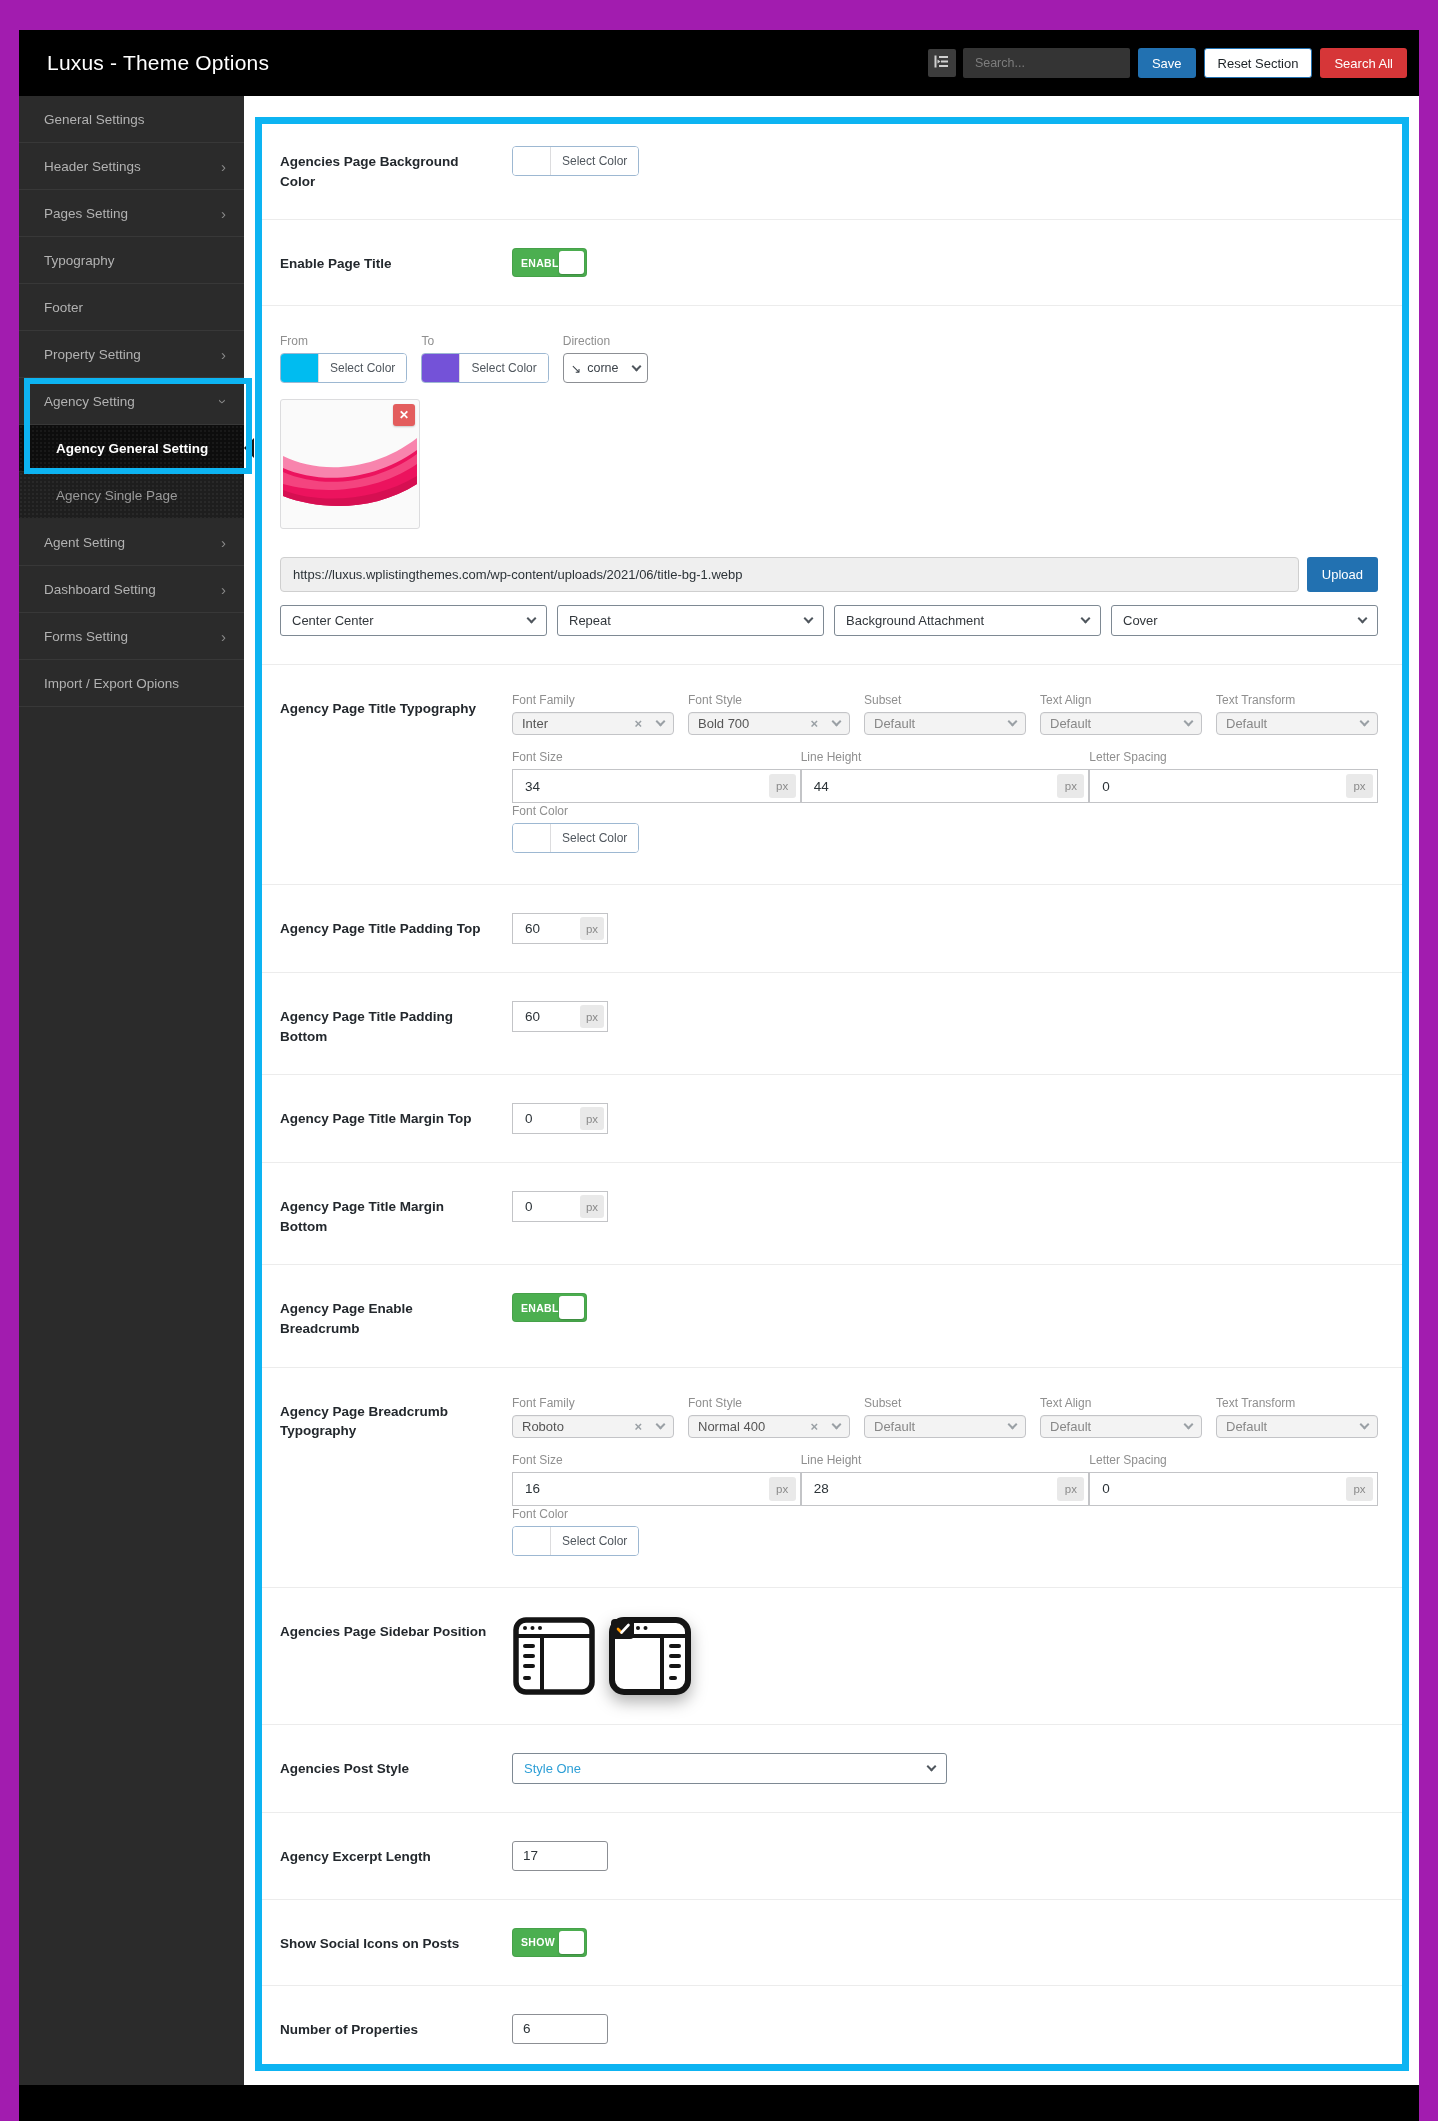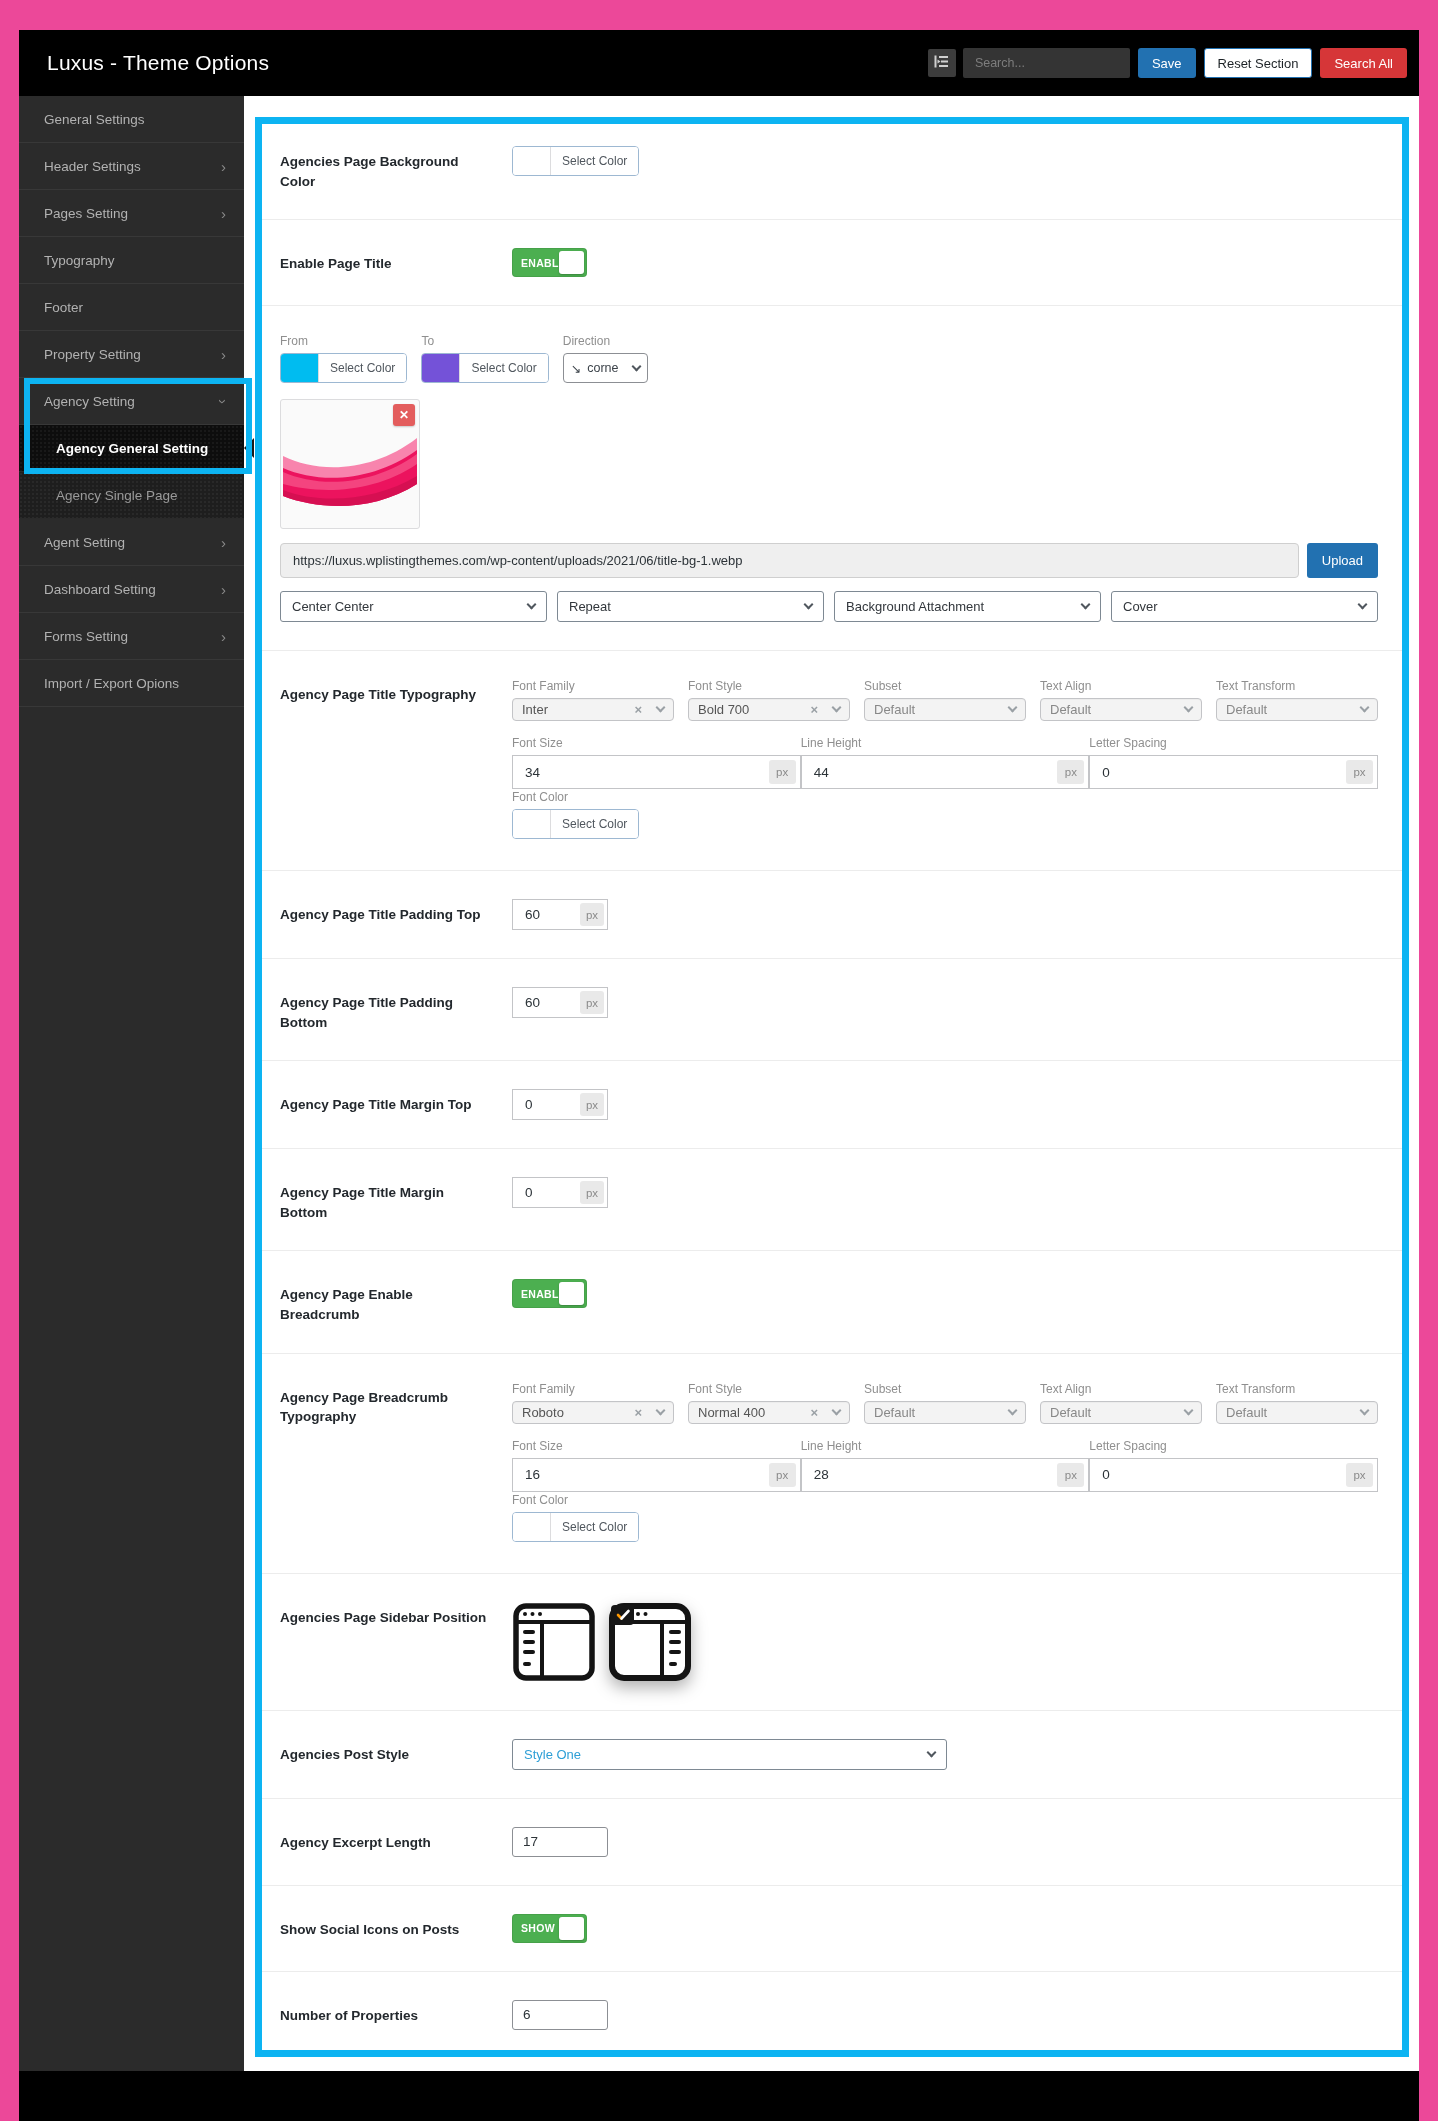--- a/index.html
+++ b/index.html
@@ -1,18 +1,18 @@
 <!DOCTYPE html>
 <html><head>
 <meta charset="utf-8">
 <style>
   * { box-sizing: border-box; margin: 0; padding: 0; }
   html,body { background:#e9e9ea; }
   body { font-family: "Liberation Sans", sans-serif; }
-  .page { position:relative; width:1438px; height:2121px; background:#ec4899; overflow:hidden; }
+  .page { position:relative; width:1438px; height:2121px; background:#a21caf; overflow:hidden; }
   .panel { position:absolute; left:19px; top:30px; width:1400px; }
 
   
   .hdr { height:66px; background:#000; display:flex; align-items:center; padding:0 12px 0 28px; }
   .hdr-title { color:#fff; font-size:21px; letter-spacing:.2px; }
   .hdr-spacer { flex:1; }
   .hdr-icon-btn { width:28px; height:28px; background:#3c3c3c; border-radius:2px; display:flex; align-items:center; justify-content:center; margin-right:7px; cursor:pointer; }
   .hdr-search { width:167px; height:30px; background:#343434; border:none; border-radius:2px; color:#ddd; font-size:12.5px; padding:0 12px; outline:none; font-family:inherit; }
   .hdr-search::placeholder { color:#7d7d7d; }
   .btn { display:inline-flex; align-items:center; justify-content:center; height:30px; padding:0 13px; border-radius:3px; font-size:13px; cursor:pointer; white-space:nowrap; border:1px solid transparent; }
@@ -56,21 +56,21 @@
   .toggle { position:relative; width:75px; height:29px; background:#4caf50; border-radius:4px; display:flex; align-items:center; padding-left:9px; cursor:pointer; box-shadow:inset 0 0 0 1px rgba(0,0,0,.08); }
   .toggle-txt { color:#fff; font-size:10.5px; font-weight:bold; letter-spacing:.3px; }
   .toggle-knob { position:absolute; right:3px; top:3px; width:25px; height:23px; background:#fff; border-radius:3px; box-shadow:0 1px 2px rgba(0,0,0,.25); }
 
   
   .bg-toprow { display:flex; gap:14px; }
   .dir-select { display:flex; align-items:center; gap:6px; height:30px; border:1px solid #8c8f94; border-radius:4px; background:#fff; padding:0 7px; font-size:12.5px; color:#3c434a; cursor:pointer; }
   .img-box { position:relative; margin-top:13px; width:140px; height:130px; background:#fafafa; border:1px solid #dcdcde; border-radius:3px; }
   .img-box svg { position:absolute; left:2px; top:2px; }
   .img-del { position:absolute; top:4px; right:4px; width:22px; height:22px; background:#e35d5d; color:#fff; border-radius:3px; display:flex; align-items:center; justify-content:center; font-size:12px; font-weight:bold; cursor:pointer; box-shadow:0 1px 2px rgba(0,0,0,.2); }
-  .url-row { display:flex; gap:8px; margin-top:14px; }
+  .url-row { display:flex; gap:8px; margin-top:28px; }
   .url-input { flex:1; height:35px; background:#efefef; border:1px solid #cfcfcf; border-radius:4px; padding:0 12px; font-size:13px; color:#2c3338; font-family:inherit; outline:none; }
   .btn-upload { height:35px; padding:0 14px; }
   .sel-row { display:flex; gap:10px; margin-top:13px; }
 
   
   .wp-select { height:31px; border:1px solid #7e8993; border-radius:3px; background:#fff; display:flex; align-items:center; justify-content:space-between; padding:0 11px; font-size:13px; color:#32373c; cursor:pointer; flex:1; min-width:0; }
   .caret { width:7px; height:7px; border-right:2px solid #50575e; border-bottom:2px solid #50575e; transform:rotate(45deg); margin-top:-4px; flex-shrink:0; margin-left:8px; }
 
   
   .typo-row { display:flex; gap:14px; }

